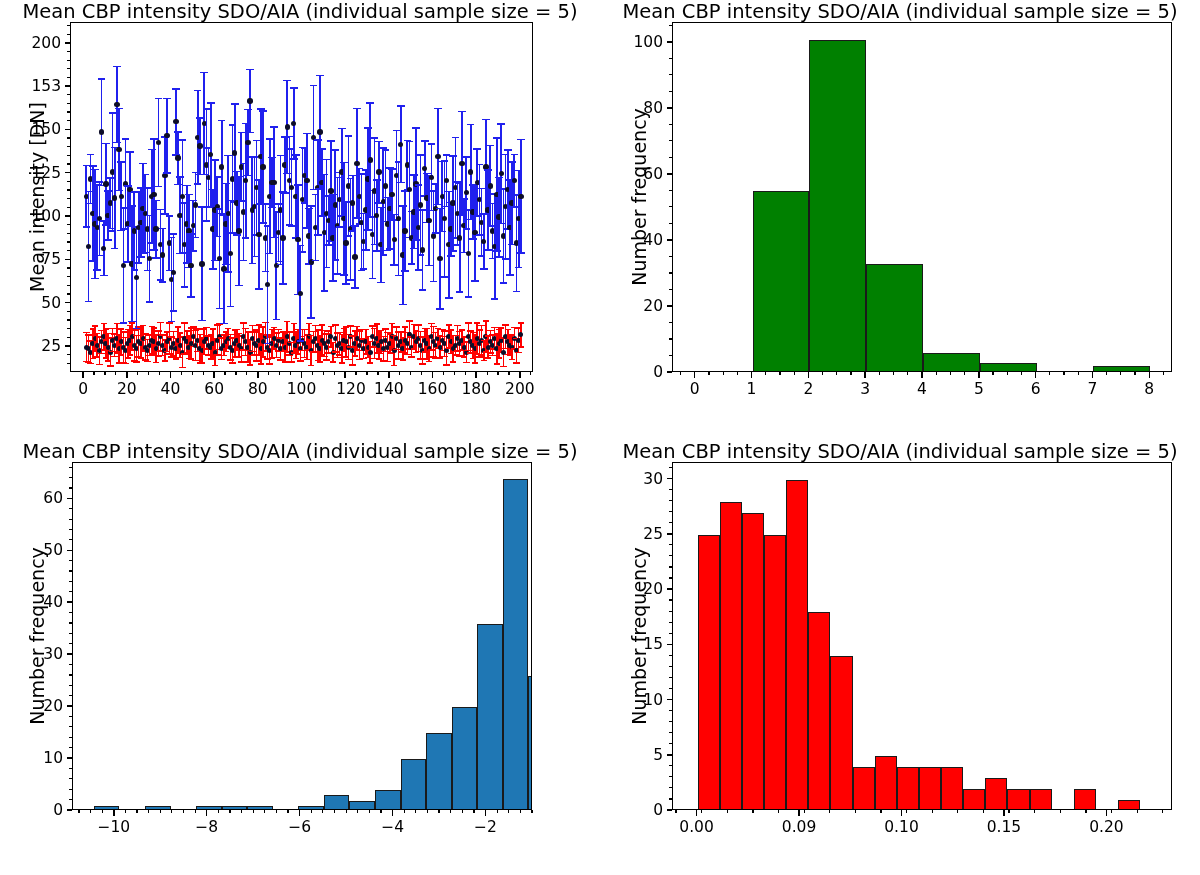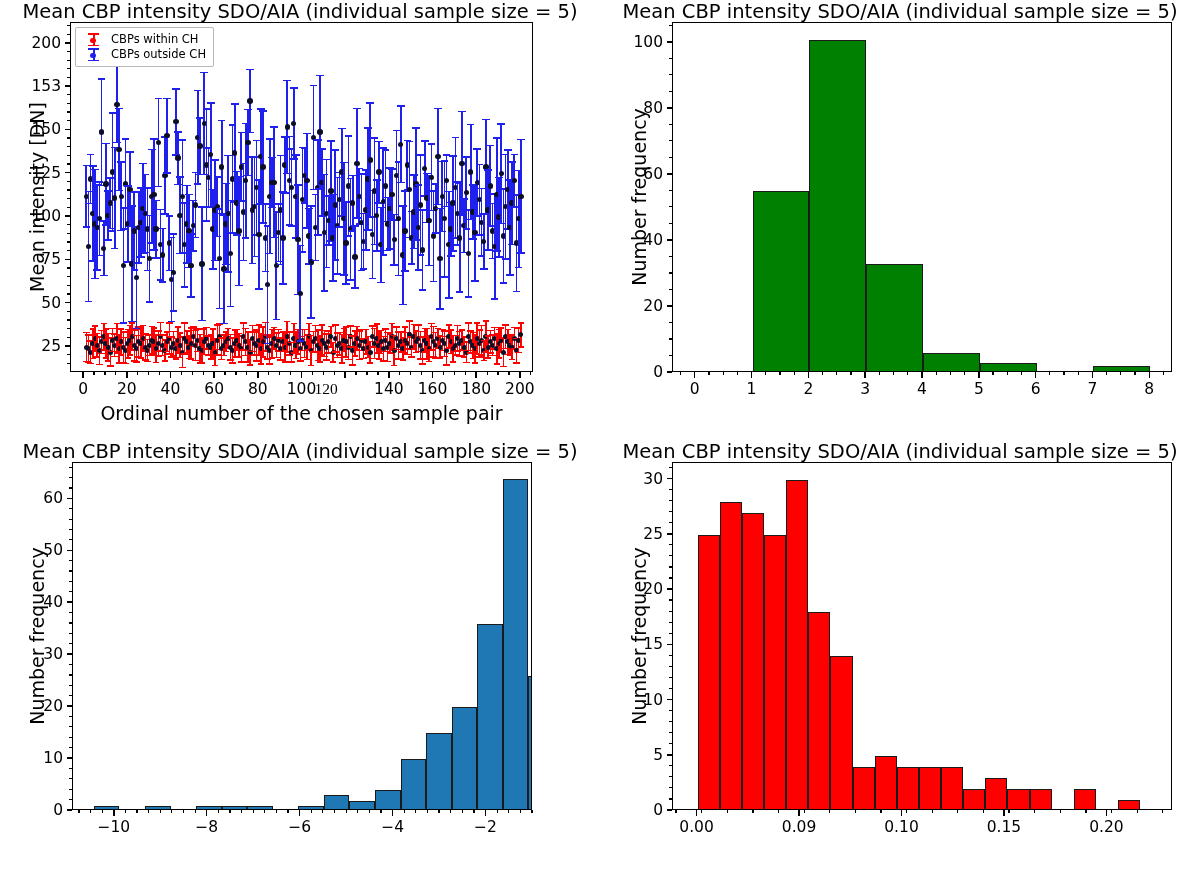--- a/index.html
+++ b/index.html
@@ -1630,21 +1630,20 @@
           <div class="ebar" style="left: 446.862px; top: 147.319px; width: 1.7px; height: 96.9467px; background: rgb(32, 32, 238);"></div>
           <div class="ecap" style="left: 443.962px; top: 146.569px; width: 7.5px; height: 1.6px; background: rgb(32, 32, 238);"></div>
           <div class="ecap" style="left: 443.962px; top: 243.515px; width: 7.5px; height: 1.6px; background: rgb(32, 32, 238);"></div>
           <div class="mk" style="left: 445.012px; top: 193.092px; width: 5.4px; height: 5.4px; background: rgb(13, 13, 40);"></div>
           <div class="ebar" style="left: 449.046px; top: 116.456px; width: 1.7px; height: 113.623px; background: rgb(32, 32, 238);"></div>
           <div class="ecap" style="left: 446.146px; top: 115.706px; width: 7.5px; height: 1.6px; background: rgb(32, 32, 238);"></div>
           <div class="ecap" style="left: 446.146px; top: 229.329px; width: 7.5px; height: 1.6px; background: rgb(32, 32, 238);"></div>
           <div class="mk" style="left: 447.196px; top: 170.567px; width: 5.4px; height: 5.4px; background: rgb(13, 13, 40);"></div>
         </div>
       </div>
-      <div class="xlab" style="left: 70px; top: 402px; width: 463px;">Ordinal number of the chosen sample pair</div>
       <div class="ylab" style="left: 26px; top: 197px; transform: rotate(-90deg) translateX(-50%);">Mean intensity [DN]</div>
       <div class="tickmaj" style="left: 64.5px; top: 345.26px; width: 5.5px; height: 1.5px; background: rgb(0, 0, 0);"></div>
       <div class="ytlab" style="left: 8px; top: 346.01px; width: 53px;">25</div>
       <div class="tickmaj" style="left: 64.5px; top: 301.943px; width: 5.5px; height: 1.5px; background: rgb(0, 0, 0);"></div>
       <div class="ytlab" style="left: 8px; top: 302.693px; width: 53px;">50</div>
       <div class="tickmaj" style="left: 64.5px; top: 258.626px; width: 5.5px; height: 1.5px; background: rgb(0, 0, 0);"></div>
       <div class="ytlab" style="left: 8px; top: 259.376px; width: 53px;">75</div>
       <div class="tickmaj" style="left: 64.5px; top: 215.309px; width: 5.5px; height: 1.5px; background: rgb(0, 0, 0);"></div>
       <div class="ytlab" style="left: 8px; top: 216.059px; width: 53px;">100</div>
       <div class="tickmaj" style="left: 64.5px; top: 171.993px; width: 5.5px; height: 1.5px; background: rgb(0, 0, 0);"></div>
@@ -1693,21 +1692,21 @@
       <div class="xtlab" style="left: 126.783px; top: 380px;">20</div>
       <div class="tickmaj" style="left: 169.712px; top: 372px; width: 1.5px; height: 5.5px; background: rgb(0, 0, 0);"></div>
       <div class="xtlab" style="left: 170.462px; top: 380px;">40</div>
       <div class="tickmaj" style="left: 213.392px; top: 372px; width: 1.5px; height: 5.5px; background: rgb(0, 0, 0);"></div>
       <div class="xtlab" style="left: 214.142px; top: 380px;">60</div>
       <div class="tickmaj" style="left: 257.071px; top: 372px; width: 1.5px; height: 5.5px; background: rgb(0, 0, 0);"></div>
       <div class="xtlab" style="left: 257.821px; top: 380px;">80</div>
       <div class="tickmaj" style="left: 300.75px; top: 372px; width: 1.5px; height: 5.5px; background: rgb(0, 0, 0);"></div>
       <div class="xtlab" style="left: 301.5px; top: 380px;">100</div>
       <div class="tickmaj" style="left: 344.429px; top: 372px; width: 1.5px; height: 5.5px; background: rgb(0, 0, 0);"></div>
-      <div class="xtlab" style="left: 326px; top: 380px; font-family: Liberation Serif, serif;">120</div>
+      <div class="xtlab" style="left: 351px; top: 380px;">120</div>
       <div class="tickmaj" style="left: 388.108px; top: 372px; width: 1.5px; height: 5.5px; background: rgb(0, 0, 0);"></div>
       <div class="xtlab" style="left: 388.858px; top: 380px;">140</div>
       <div class="tickmaj" style="left: 431.788px; top: 372px; width: 1.5px; height: 5.5px; background: rgb(0, 0, 0);"></div>
       <div class="xtlab" style="left: 432.538px; top: 380px;">160</div>
       <div class="tickmaj" style="left: 475.467px; top: 372px; width: 1.5px; height: 5.5px; background: rgb(0, 0, 0);"></div>
       <div class="xtlab" style="left: 476.217px; top: 380px;">180</div>
       <div class="tickmaj" style="left: 519.146px; top: 372px; width: 1.5px; height: 5.5px; background: rgb(0, 0, 0);"></div>
       <div class="xtlab" style="left: 519.896px; top: 380px;">200</div>
       <div class="tickmin" style="left: 93.4236px; top: 372px; width: 1.2px; height: 3.2px; background: rgb(0, 0, 0);"></div>
       <div class="tickmin" style="left: 104.343px; top: 372px; width: 1.2px; height: 3.2px; background: rgb(0, 0, 0);"></div>
@@ -1733,40 +1732,20 @@
       <div class="tickmin" style="left: 399.178px; top: 372px; width: 1.2px; height: 3.2px; background: rgb(0, 0, 0);"></div>
       <div class="tickmin" style="left: 410.098px; top: 372px; width: 1.2px; height: 3.2px; background: rgb(0, 0, 0);"></div>
       <div class="tickmin" style="left: 421.018px; top: 372px; width: 1.2px; height: 3.2px; background: rgb(0, 0, 0);"></div>
       <div class="tickmin" style="left: 442.858px; top: 372px; width: 1.2px; height: 3.2px; background: rgb(0, 0, 0);"></div>
       <div class="tickmin" style="left: 453.777px; top: 372px; width: 1.2px; height: 3.2px; background: rgb(0, 0, 0);"></div>
       <div class="tickmin" style="left: 464.697px; top: 372px; width: 1.2px; height: 3.2px; background: rgb(0, 0, 0);"></div>
       <div class="tickmin" style="left: 486.537px; top: 372px; width: 1.2px; height: 3.2px; background: rgb(0, 0, 0);"></div>
       <div class="tickmin" style="left: 497.457px; top: 372px; width: 1.2px; height: 3.2px; background: rgb(0, 0, 0);"></div>
       <div class="tickmin" style="left: 508.376px; top: 372px; width: 1.2px; height: 3.2px; background: rgb(0, 0, 0);"></div>
       <div class="tickmin" style="left: 530.216px; top: 372px; width: 1.2px; height: 3.2px; background: rgb(0, 0, 0);"></div>
-      <div class="legendbox" style="left: 75px; top: 27px;">
-        <div class="legrow">
-          <span class="legsym">
-            <i style="background: rgb(255, 0, 0);"></i>
-            <u style="background: rgb(255, 0, 0); top: 1px;"></u>
-            <u style="background: rgb(255, 0, 0); top: 12.5px;"></u>
-            <b style="background: rgb(255, 0, 0);"></b>
-          </span>
-          <span>CBPs within CH</span>
-        </div>
-        <div class="legrow">
-          <span class="legsym">
-            <i style="background: rgb(32, 32, 238);"></i>
-            <u style="background: rgb(32, 32, 238); top: 1px;"></u>
-            <u style="background: rgb(32, 32, 238); top: 12.5px;"></u>
-            <b style="background: rgb(32, 32, 238);"></b>
-          </span>
-          <span>CBPs outside CH</span>
-        </div>
-      </div>
     </div>
     <div class="panel" style="left: 600px; top: 0px; width: 600px; height: 440px;">
       <div class="ptitle" style="top: 0px;">Mean CBP intensity SDO/AIA (individual sample size = 5)</div>
       <div class="axes" style="left: 72px; top: 22px; width: 500px; height: 350px;">
         <div class="plotclip">
           <div class="bar" style="left: 79.5455px; top: 168.396px; width: 56.8182px; height: 181.604px; background: rgb(0, 128, 0);"></div>
           <div class="bar" style="left: 136.364px; top: 16.5094px; width: 56.8182px; height: 333.491px; background: rgb(0, 128, 0);"></div>
           <div class="bar" style="left: 193.182px; top: 241.038px; width: 56.8182px; height: 108.962px; background: rgb(0, 128, 0);"></div>
           <div class="bar" style="left: 250px; top: 330.189px; width: 56.8182px; height: 19.8113px; background: rgb(0, 128, 0);"></div>
           <div class="bar" style="left: 306.818px; top: 340.094px; width: 56.8182px; height: 9.90566px; background: rgb(0, 128, 0);"></div>

